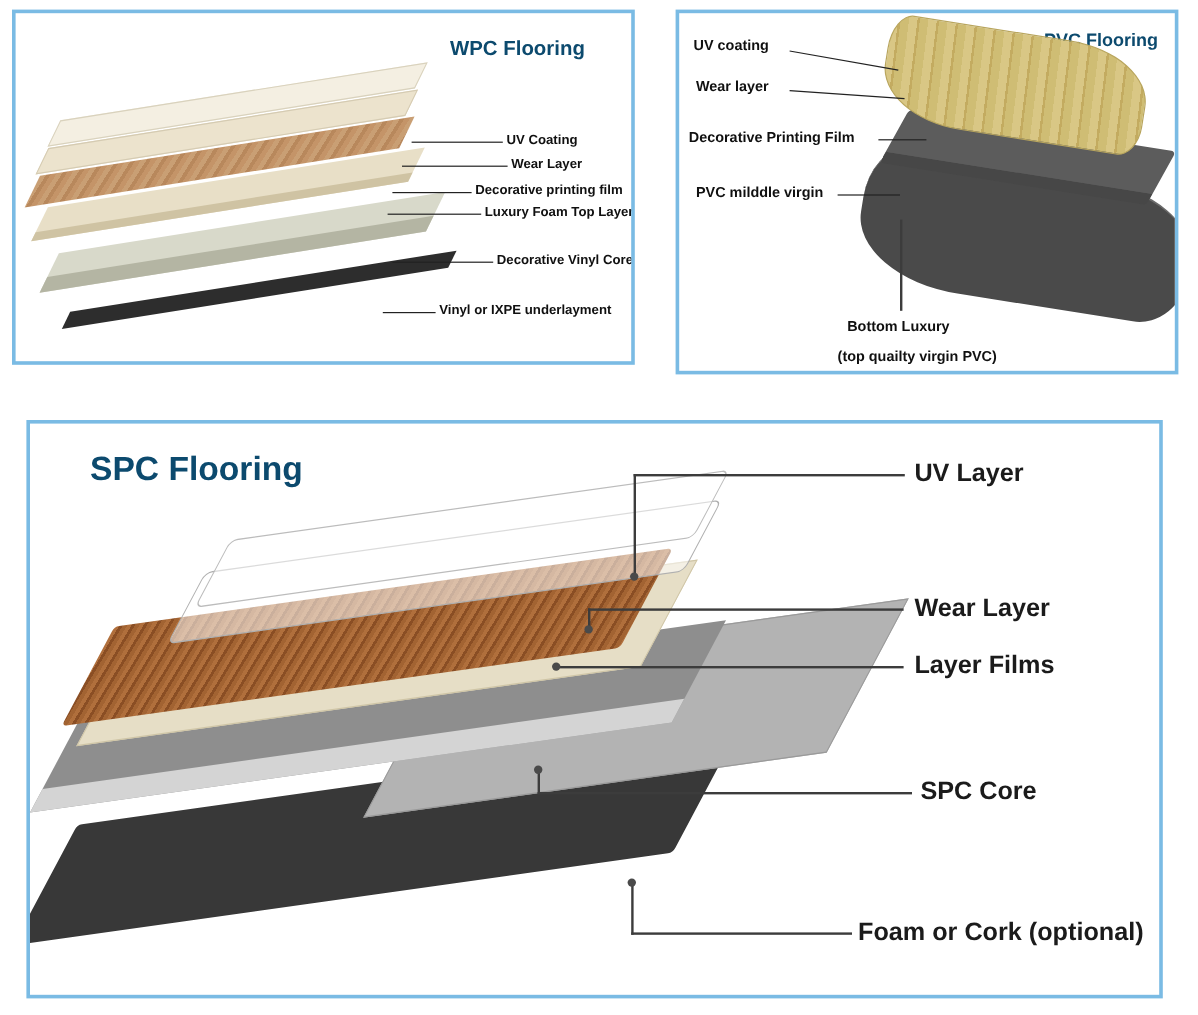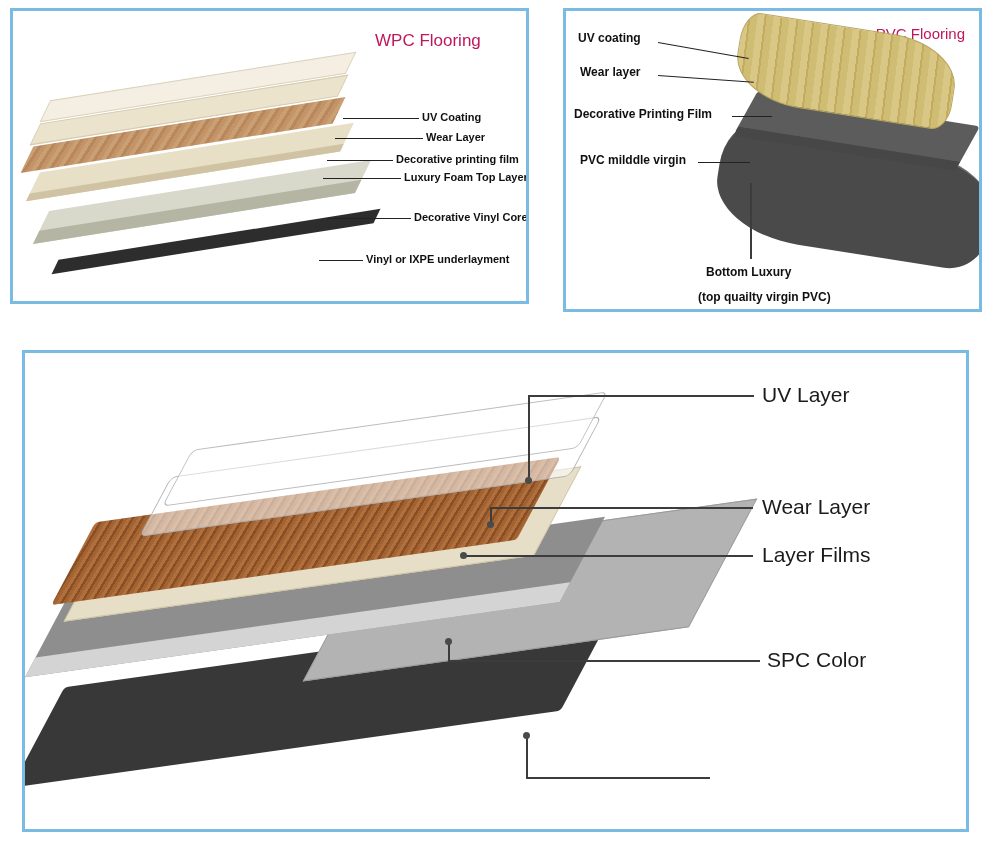--- a/index.html
+++ b/index.html
@@ -1,24 +1,24 @@
 <!DOCTYPE html>
 <html><head>
 <meta charset="utf-8">
 <style>
   *{margin:0;padding:0;box-sizing:border-box}
   body{background:#ffffff;font-family:"Liberation Sans",sans-serif}
   .canvas{position:relative;width:998px;height:846px;background:#fff;overflow:hidden}
   .panel{position:absolute;background:#fff;border:3px solid #7abbe4;overflow:hidden}
-  .title{position:absolute;color:#be185d;font-weight:normal;white-space:nowrap}
+  .title{position:absolute;color:#0c4a6e;font-weight:bold;white-space:nowrap}
   .layer{position:absolute}
   .lbl{position:absolute;color:#101010;white-space:nowrap}
   .small-lbl{font-size:11px;font-weight:bold}
   .pvc-lbl{font-size:12px;font-weight:bold}
-  .spc-lbl{font-size:21px;font-weight:400;color:#1b1b1b}
+  .spc-lbl{font-size:21px;font-weight:700;color:#1b1b1b}
   .hline,.vline{position:absolute;background:#3c3c3c}
   .hline{height:2px}
   .hline.thin{height:1px;background:#222}
   .vline{width:2px}
   .dot{position:absolute;width:7px;height:7px;border-radius:50%;background:#4a4a4a}
 </style>
 </head>
 <body>
 
 <div class="canvas">
@@ -74,20 +74,21 @@
 
     <span class="lbl pvc-lbl" style="left:14px;top:142px">PVC milddle virgin</span>
     <div class="hline thin" style="left:132px;top:151px;width:52px"></div>
 
     <div class="vline" style="left:184px;top:172px;height:76px;width:1.5px"></div>
     <span class="lbl pvc-lbl" style="left:140px;top:254px">Bottom Luxury</span>
     <span class="lbl pvc-lbl" style="left:132px;top:279px">(top quailty virgin PVC)</span>
   </section>
 
   <section class="panel" style="left:22px;top:350px;width:947px;height:482px">
+    <h2 class="title" style="left:50px;top:22px;font-size:28px">SPC Flooring</h2>
 
     <div class="art">
       <div class="layer" style="left:10px;top:300px;width:555px;height:92px;background:#383838;border-radius:4px;transform:rotate(-8deg) skewX(-36deg);z-index:1"></div>
       <div class="layer" style="left:310px;top:178px;width:390px;height:118px;background:#b3b3b3;border:1px solid #9a9a9a;transform:rotate(-8deg) skewX(-36deg);z-index:2"></div>
       <div class="layer" style="left:20px;top:205px;width:540px;height:78px;background:#8e8e8e;border-bottom:18px solid #d4d4d4;transform:rotate(-8deg) skewX(-36deg);z-index:3"></div>
       <div class="layer" style="left:60px;top:150px;width:475px;height:82px;background:#e6dec6;border:1px solid #cfc5a6;transform:rotate(-8deg) skewX(-36deg);z-index:4"></div>
       <div class="layer" style="left:46px;top:140px;width:470px;height:76px;background:repeating-linear-gradient(95deg,#b06f3c 0 4px,#8a4e24 4px 7px,#a26332 7px 11px);border-radius:4px;transform:rotate(-8deg) skewX(-36deg);z-index:5"></div>
       <div class="layer" style="left:128px;top:96px;width:435px;height:55px;background:rgba(255,255,255,0.55);border:1.5px solid #b0b0b0;border-radius:6px;transform:rotate(-8deg) skewX(-36deg);z-index:6"></div>
       <div class="layer" style="left:150px;top:70px;width:420px;height:52px;background:rgba(255,255,255,0.55);border:1.5px solid #bcbcbc;border-radius:6px;transform:rotate(-8deg) skewX(-36deg);z-index:7"></div>
     </div>
@@ -102,20 +103,21 @@
     <div class="dot" style="left:462px;top:168px;z-index:8"></div>
     <span class="lbl spc-lbl" style="left:737px;top:142px">Wear Layer</span>
 
     <div class="hline" style="left:440px;top:202px;width:288px;z-index:8"></div>
     <div class="dot" style="left:435px;top:199px;z-index:8"></div>
     <span class="lbl spc-lbl" style="left:737px;top:190px">Layer Films</span>
 
     <div class="hline" style="left:423px;top:307px;width:312px;z-index:8"></div>
     <div class="vline" style="left:423px;top:290px;height:19px;z-index:8"></div>
     <div class="dot" style="left:420px;top:285px;z-index:8"></div>
-    <span class="lbl spc-lbl" style="left:742px;top:295px">SPC Color</span>
+    <span class="lbl spc-lbl" style="left:742px;top:295px">SPC Core</span>
 
     <div class="hline" style="left:501px;top:424px;width:184px;z-index:8"></div>
     <div class="vline" style="left:501px;top:384px;height:42px;z-index:8"></div>
     <div class="dot" style="left:498px;top:379px;z-index:8"></div>
+    <span class="lbl spc-lbl" style="left:690px;top:412px">Foam or Cork (optional)</span>
   </section>
 
 </div>
 
 </body></html>

